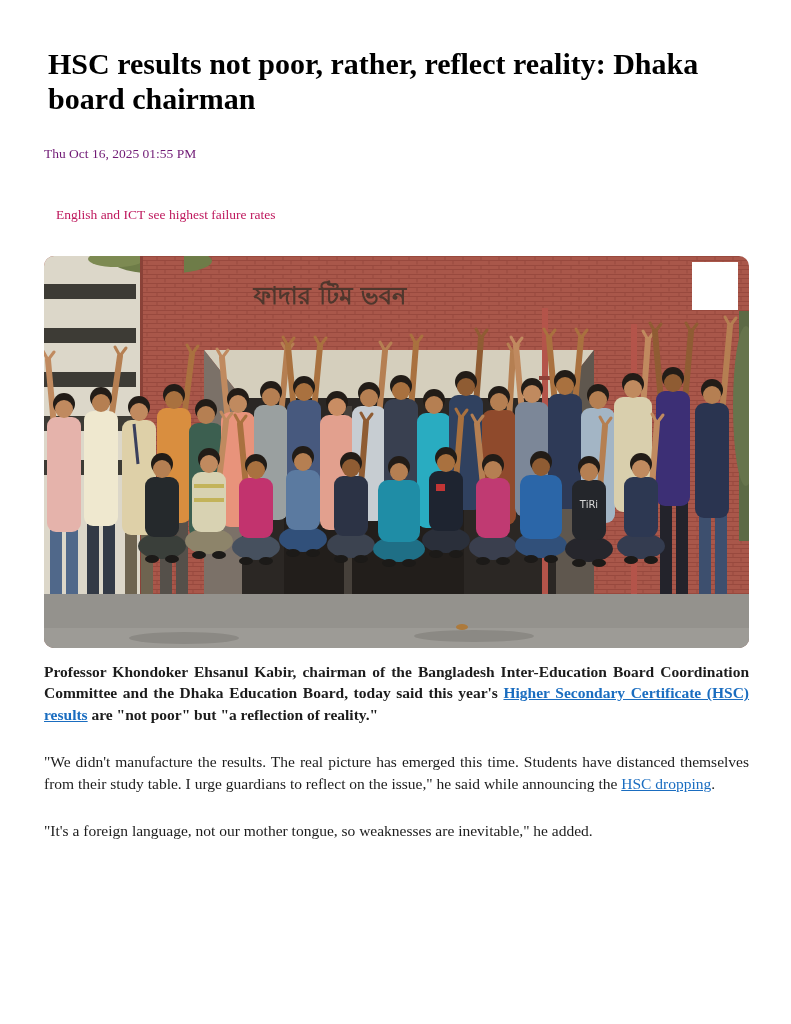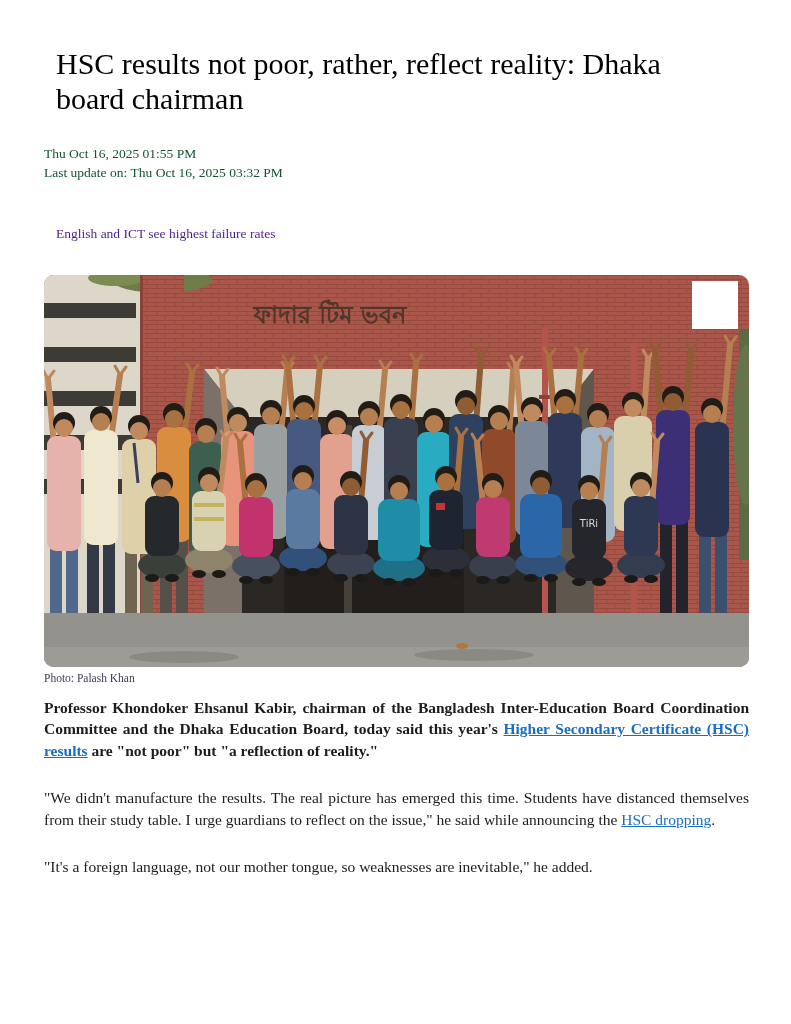--- a/index.html
+++ b/index.html
@@ -2,25 +2,25 @@
 <html><head>
 <meta charset="utf-8">
 <style>
   html,body{margin:0;padding:0;background:#ffffff;}
   .page{
     width:791px;height:1024px;box-sizing:border-box;
     padding:46px 42px 0 44px;background:#ffffff;
     font-family:"Liberation Serif",serif;color:#1c1c1c;overflow:hidden;
   }
   .headline{
-    font-size:30px;line-height:1.18;font-weight:normal;color:#000;
-    margin:0 12px 27px;max-width:680px;
+    font-size:30px;line-height:1.18;font-weight:bold;color:#000;
+    margin:0 4px 27px;max-width:680px;
   }
-  .dates{font-size:13.5px;line-height:19px;color:#14532d;}
-  .subtitle{margin-top:44px;padding-left:12px;font-size:13.5px;color:#4c1d95;}
+  .dates{font-size:13.5px;line-height:19px;color:#701a75;}
+  .subtitle{margin-top:44px;padding-left:12px;font-size:13.5px;color:#be185d;}
   figure.photo{margin:33px 0 0;width:716px;}
   figure.photo svg{display:block;border-radius:10px;}
   figcaption{font-size:11.5px;color:#3c3c52;margin-top:5px;}
   .body{margin-top:13px;}
   .body p{font-size:15.5px;line-height:21.5px;text-align:justify;margin:0 0 26px;}
   p.lead{font-weight:bold;}
   a.inlink{color:#1a6dc0;text-decoration:underline;cursor:pointer;}
   p.lead a.inlink{font-weight:bold;}
   
   .arm{fill:none;stroke-width:6;stroke-linecap:round;}
@@ -29,21 +29,20 @@
 </style>
 </head>
 <body>
 
 <div class="page">
 
   <h1 class="headline">HSC results not poor, rather, reflect reality: Dhaka board chairman</h1>
 
   <div class="dates">
     <div>Thu Oct 16, 2025 01:55 PM</div>
-    <div><span>Last update on:</span>&nbsp;<span>Thu Oct 16, 2025 03:32 PM</span></div>
   </div>
 
   <div class="subtitle">English and ICT see highest failure rates</div>
 
   <figure class="photo">
     <svg width="705" height="392" viewBox="0 0 705 392">
       <defs>
         <pattern id="brk" width="18" height="9" patternUnits="userSpaceOnUse">
           <rect width="18" height="9" fill="#a9574a"></rect>
           <path d="M0 .5h18M0 4.5h18" stroke="#98493e" stroke-width="1"></path>
@@ -340,21 +339,20 @@
             <ellipse cx="587" cy="304" rx="7" ry="4" fill="#1c1a18"></ellipse>
             <ellipse cx="607" cy="304" rx="7" ry="4" fill="#1c1a18"></ellipse>
             <rect x="580" y="221" width="34" height="60" rx="9" fill="#2d3852"></rect>
             <circle class="hair" cx="597" cy="208" r="11"></circle>
             <circle cx="597" cy="213" r="9" fill="#c08a5f"></circle>
           </g>
       </g>
 
       <rect x="648" y="6" width="46" height="48" fill="#ffffff"></rect>
     </svg>
-    <figcaption>Photo: Palash Khan</figcaption>
   </figure>
 
   <div class="body">
     <p class="lead"><span>Professor Khondoker Ehsanul Kabir, chairman of the Bangladesh Inter-Education Board Coordination Committee and the Dhaka Education Board, today said this year's </span><a class="inlink" href="#">Higher Secondary Certificate (HSC) results</a><span> are "not poor" but "a reflection of reality."</span></p>
 
     <p><span>"We didn't manufacture the results. The real picture has emerged this time. Students have distanced themselves from their study table. I urge guardians to reflect on the issue," he said while announcing the </span><a class="inlink" href="#">HSC dropping</a><span>.</span></p>
 
 
     <p>"It's a foreign language, not our mother tongue, so weaknesses are inevitable," he added.</p>
   </div>

